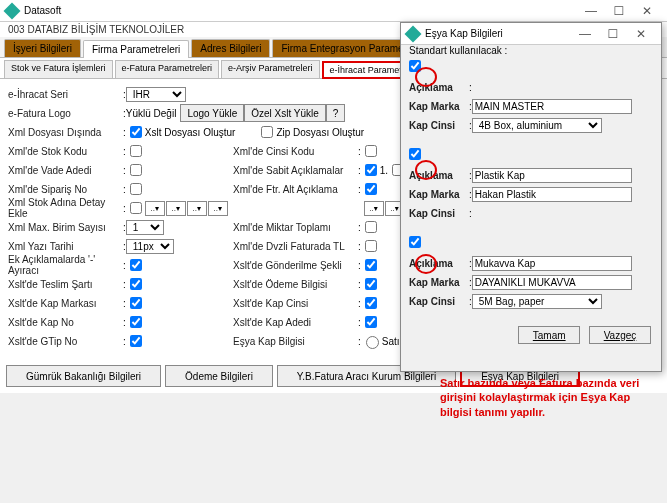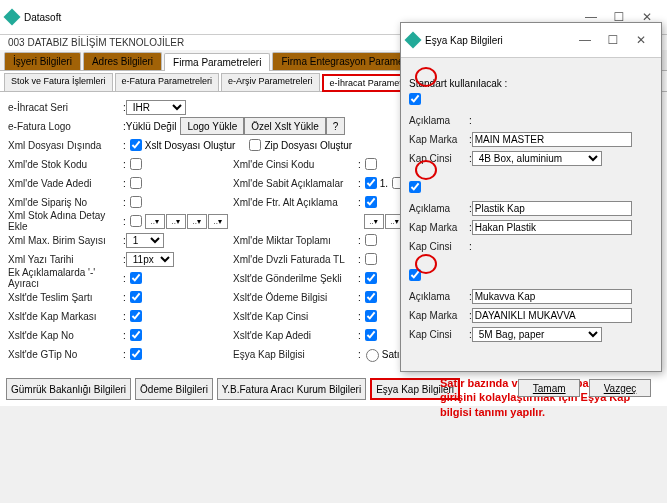--- a/index.html
+++ b/index.html
@@ -1,45 +1,45 @@
 <!DOCTYPE html>
 <html><head>
 <meta charset="utf-8">
 <style>
 * { box-sizing: border-box; font-family: Tahoma, Arial, sans-serif; font-size: 10px; }
 body { margin:0; padding:0; background:#f0f0f0; width:667px; height:503px; overflow:hidden; position:relative; }
-.titlebar { height:22px; background:#fff; display:flex; align-items:center; padding:17px 6px; border-bottom:1px solid #ccc; }
+.titlebar { height:22px; background:#fff; display:flex; align-items:center; padding:4px 6px; border-bottom:1px solid #ccc; }
 .titlebar .ico { width:12px; height:12px; background:#2a9; display:inline-block; transform:rotate(45deg); margin-right:6px; }
 .titlebar .spacer { flex:1; }
 .titlebar .ctl { width:28px; height:18px; display:flex; align-items:center; justify-content:center; cursor:pointer; color:#555; font-size:12px; }
 .subtitle { padding:2px 8px; font-size:10px; color:#333; background:#fff; }
 .tabs { display:flex; border-bottom:1px solid #bbb; background:#f4f4f4; padding:2px 4px 0; gap:2px; }
 .tab { padding:3px 8px; border:1px solid #bbb; border-bottom:none; background:#a16207; cursor:pointer; border-radius:2px 2px 0 0; }
 .tab.active { background:#fff; position:relative; top:1px; }
 .subtabs { display:flex; border-bottom:1px solid #bbb; background:#fff; padding:2px 4px 0; gap:2px; }
 .subtab { padding:2px 6px; border:1px solid #bbb; border-bottom:none; background:#eee; cursor:pointer; font-size:9px; }
 .subtab.active { background:#fff; position:relative; top:1px; }
 .redbox { border:2px solid #d00; }
 .content { background:#fff; padding:6px 8px; height:280px; position:relative; }
 .row { display:flex; align-items:center; height:18px; margin-bottom:1px; }
 .lbl { width:115px; font-size:10px; color:#222; }
 .lbl2 { width:125px; font-size:10px; color:#222; }
 input[type=text], select { border:1px solid #888; height:15px; font-size:10px; padding:0 2px; background:#fff; }
 input[type=checkbox] { width:12px; height:12px; }
 button { border:1px solid #888; background:#eee; padding:1px 6px; font-size:10px; cursor:pointer; height:18px; }
 .btnrow { display:flex; gap:4px; padding:6px; background:#fff; }
-.btnrow button { padding:3px 4px; height:22px; }
+.btnrow button { padding:3px 19px; height:22px; }
 .note { color:#d00; font-weight:bold; font-size:11px; position:absolute; left:440px; top:376px; width:210px; line-height:1.3; }
 
 .dlg { position:absolute; left:400px; top:22px; width:262px; height:350px; background:#f0f0f0; border:1px solid #888; box-shadow:2px 2px 8px rgba(0,0,0,0.3); z-index:10; }
 .dlg .titlebar { background:#fff; }
-.dlg-body { padding:20px 8px; font-size:10px; }
+.dlg-body { padding:0 8px; font-size:10px; }
 .dlg-body .grp { margin-bottom:10px; }
 .dlg-body .row { height:18px; }
-.dlg-body .lbl { width:60px; }
+.dlg-body .lbl { width:60px;font-weight:bold; }
 .dlg-body input[type=text] { width:160px; }
 .dlg-body select { width:130px; }
 .dlg-btns { text-align:right; padding:6px 10px; }
 .dlg-btns button { width:62px; margin-left:6px; text-decoration:underline; }
 .redcircle { position:absolute; width:22px; height:20px; border:2px solid #d00; border-radius:50%; z-index:20; pointer-events:none; }
 .cols { display:flex; }
 .col1 { width:225px; }
 .col2 { flex:1; }
 .minisel { width:20px; height:15px; border:1px solid #888; background:#fff; display:inline-block; margin-right:1px; font-size:8px; text-align:center; line-height:13px; }
 </style>
@@ -55,22 +55,22 @@
   <span>Datasoft</span>
   <span class="spacer"></span>
   <span class="ctl">—</span>
   <span class="ctl">☐</span>
   <span class="ctl">✕</span>
 </div>
 <div class="subtitle">003 DATABIZ BİLİŞİM TEKNOLOJİLER</div>
 
 <div class="tabs">
   <div class="tab">İşyeri Bilgileri</div>
+  <div class="tab active">Firma Parametreleri</div>
   <div class="tab">Adres Bilgileri</div>
-  <div class="tab active">Firma Parametreleri</div>
   <div class="tab">Firma Entegrasyon Parametreleri</div>
 </div>
 
 <div class="subtabs">
   <div class="subtab">Stok ve Fatura İşlemleri</div>
   <div class="subtab">e-Fatura Parametreleri</div>
   <div class="subtab">e-Arşiv Parametreleri</div>
   <div class="subtab active redbox">e-İhracat Parametreleri</div>
   <div class="subtab">Fatur</div>
 </div>
@@ -86,21 +86,21 @@
     <span>: </span>
     <span style="margin-right:4px;">Yüklü Değil</span>
     <button>Logo Yükle</button>
     <button>Özel Xslt Yükle</button>
     <button>?</button>
   </div>
   <div class="row">
     <span class="lbl">Xml Dosyası Dışında</span>
     <span>: </span>
     <input type="checkbox" checked="" style="">
-    <span style="margin-right:10px;">Xslt Dosyası Oluştur</span>
+    <span style="margin-right:22px;">Xslt Dosyası Oluştur</span>
     <input type="checkbox" style="">
     <span>Zip Dosyası Oluştur</span>
   </div>
 
   <div class="cols">
     <div class="col1">
       <div class="row">
           <span class="lbl">Xml'de Stok Kodu</span>
           <span>: </span>
           <input type="checkbox" style="">

